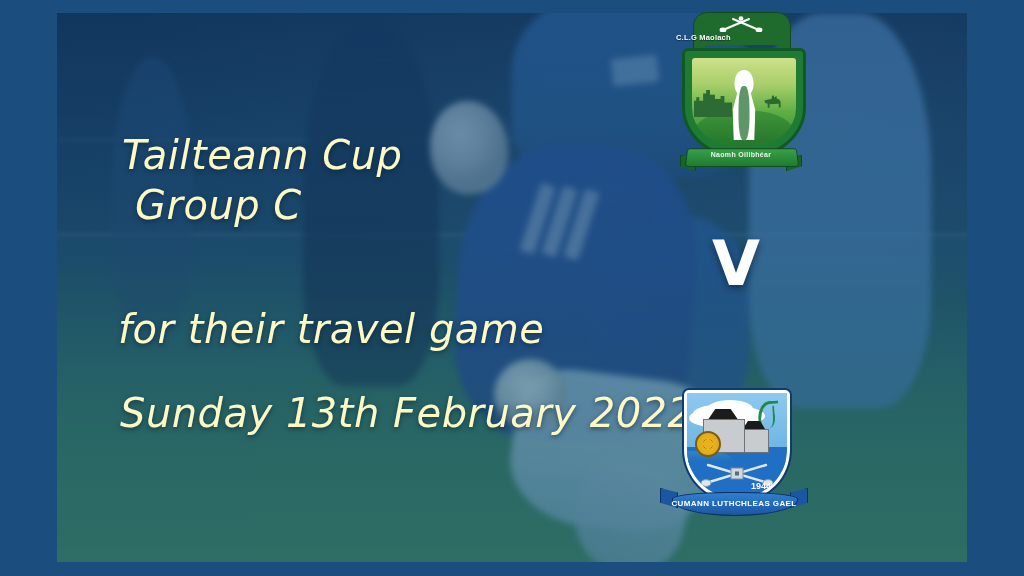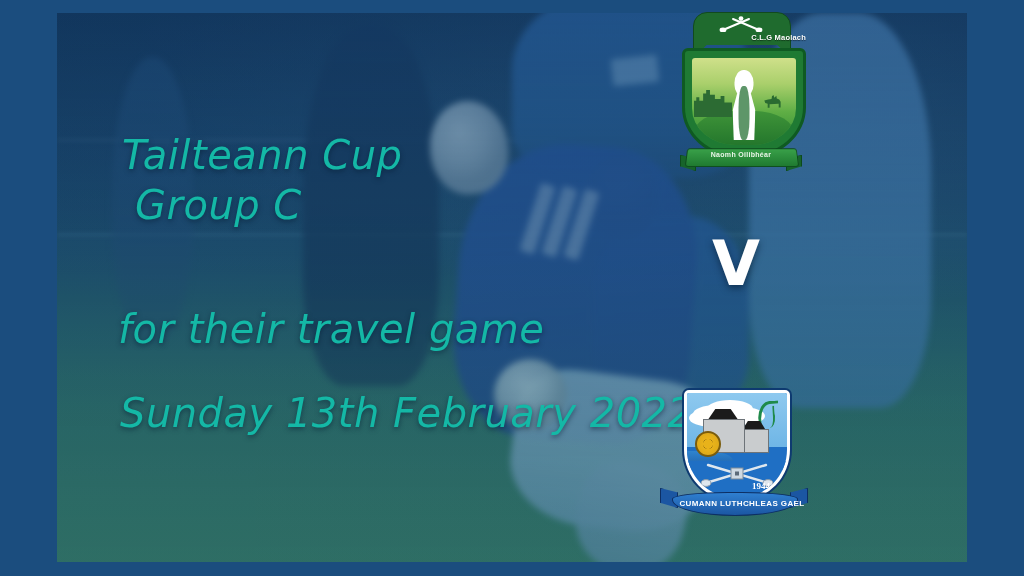--- a/index.html
+++ b/index.html
@@ -120,21 +120,21 @@
     mix-blend-mode:multiply;
   }
   .tint2{
     position:absolute;inset:0;
     background:linear-gradient(180deg, rgba(30,92,150,.26) 0%, rgba(44,120,120,.22) 100%);
   }
 
   
   .txt{
     position:absolute;left:0;top:0;width:100%;height:100%;
-    color:#14b8a6;
+    color:#fef9c3;
     font-family:"DejaVu Sans",sans-serif;
     font-style:italic;
     font-weight:400;
     letter-spacing:.5px;
     text-shadow:0 2px 5px rgba(6,28,50,.55);
     pointer-events:none;
   }
   .txt > div{position:absolute;pointer-events:auto;white-space:nowrap;}
 
   .line-comp1{left:122px;top:132px;font-size:40px;}
@@ -159,21 +159,21 @@
   .moylagh{left:676px;top:12px;width:130px;height:168px;}
   .my-top{
     position:absolute;left:17px;top:0;width:96px;height:44px;
     background:#1f6b2e;
     border:1px solid #124a1e;
     border-radius:14px 14px 0 0;
     clip-path:polygon(0 0,100% 0,100% 100%,86% 72%,14% 72%,0 100%);
   }
   .my-hurl{position:absolute;left:50%;top:4px;width:44px;height:16px;transform:translateX(-50%);}
   .my-name{
-    position:absolute;left:0;top:21px;width:130px;text-align:right;
+    position:absolute;left:0;top:21px;width:130px;text-align:left;
     font-size:7.5px;font-weight:700;color:#ffffff;letter-spacing:.2px;
     font-family:"Liberation Sans",sans-serif;font-style:normal;
     text-shadow:0 1px 1px rgba(0,0,0,.5);
   }
   .my-shield{
     position:absolute;left:6px;top:36px;width:118px;height:104px;
     background:#1f7a33;
     border:3px solid #15符;
     border-radius:6px 6px 46% 46%;
   }
@@ -311,33 +311,33 @@
   .bm-ground{
     position:absolute;left:0;bottom:26px;width:100%;height:10px;
     background:#1f6fc4;
   }
   .bm-hurleys{
     position:absolute;left:50%;bottom:4px;width:74px;height:40px;transform:translateX(-50%);
   }
   .bm-year{
     position:absolute;left:0;bottom:6px;width:148px;text-align:center;
     font-size:9px;font-weight:700;color:#ffffff;
-    font-family:Liberation Serif, serif;font-style:normal;
+    font-family:Liberation Sans, sans-serif;font-style:normal;
   }
   .bm-banner-bot{
     position:absolute;left:0;top:114px;width:148px;height:40px;
   }
   .bm-bb-strip{
     position:absolute;left:12px;top:12px;width:124px;height:22px;
     background:linear-gradient(180deg,#2f7fd0 0%,#1b56a2 100%);
     border:1.5px solid #0d2f63;
     border-radius:46% 46% 52% 52% / 30% 30% 70% 70%;
   }
   .bm-bb-txt{
-    position:absolute;left:8px;top:19px;width:148px;text-align:center;
+    position:absolute;left:0;top:19px;width:148px;text-align:center;
     font-size:8px;font-weight:700;color:#ffffff;letter-spacing:.4px;
     font-family:"Liberation Sans",sans-serif;font-style:normal;
   }
   .bm-tail{position:absolute;width:16px;height:18px;background:#1b56a2;border:1.5px solid #0d2f63;}
   .bm-tail-l{left:0;top:8px;clip-path:polygon(0 0,100% 22%,100% 100%,0 74%);}
   .bm-tail-r{right:0;top:8px;clip-path:polygon(0 22%,100% 0,100% 74%,0 100%);}
 </style>
 </head>
 <body>
 

